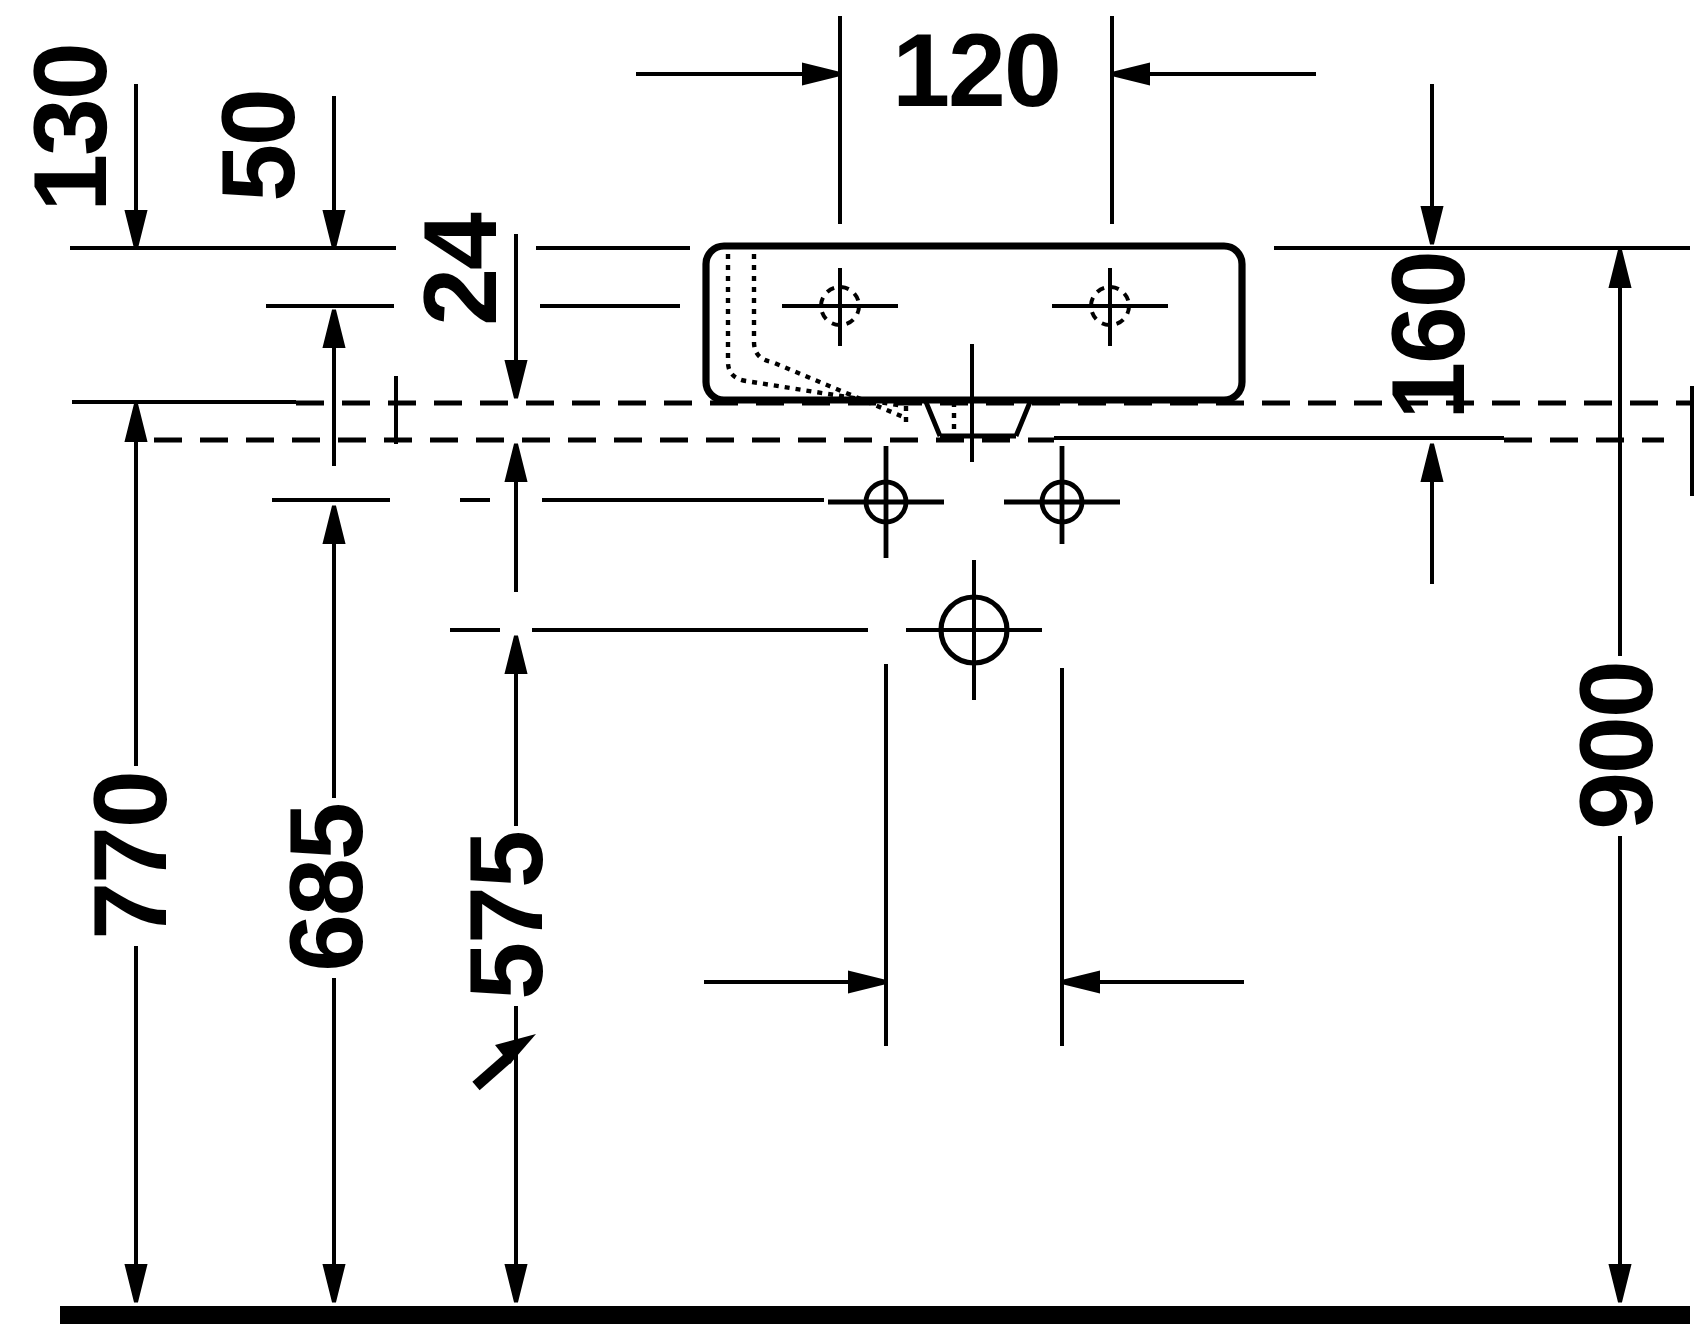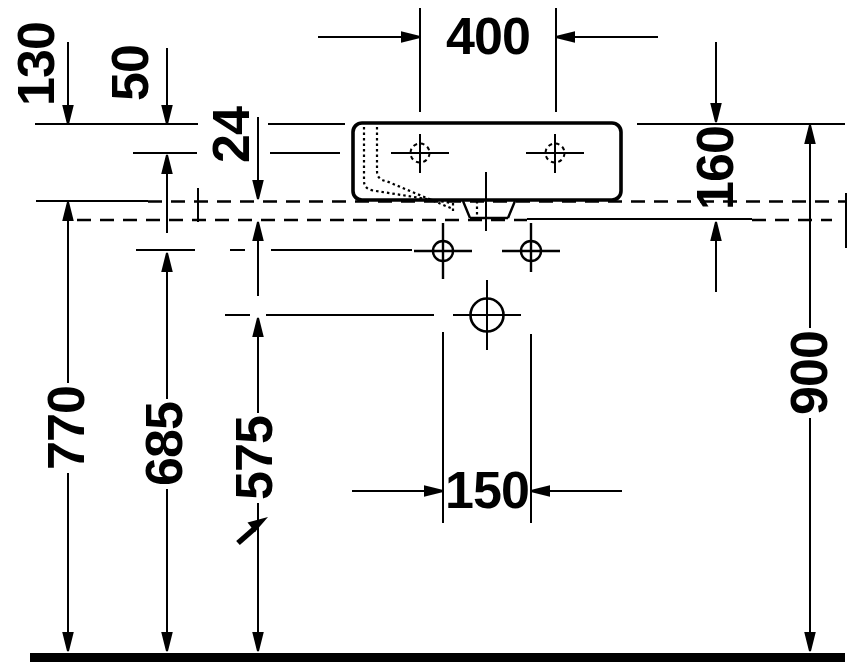--- a/index.html
+++ b/index.html
@@ -145,23 +145,22 @@
       <path d="M810 125 L805.5 143 H814.5 Z" fill="#000"></path>
       <path d="M810 143V328 M810 418V633"></path>
       <path d="M810 651 L805.5 633 H814.5 Z" fill="#000"></path>
     </g>
 
     <g>
       <rect x="30" y="653" width="815" height="9" fill="#000" stroke="none"></rect>
     </g>
   </svg>
 
-  <div class="dim" style="left:488px;top:36px;">400</div>
+  <div class="dim" style="left:488px;top:36px;">120</div>
   <div class="dim vert" style="left:36px;top:64px;">130</div>
   <div class="dim vert" style="left:130px;top:73px;">50</div>
   <div class="dim vert" style="left:231px;top:135px;">24</div>
   <div class="dim vert" style="left:715px;top:168px;">160</div>
   <div class="dim vert" style="left:809px;top:373px;">900</div>
   <div class="dim vert" style="left:66px;top:428px;">770</div>
   <div class="dim vert" style="left:164px;top:444px;">685</div>
   <div class="dim vert" style="left:254px;top:458px;">575</div>
-  <div class="dim" style="left:487px;top:490px;">150</div>
 </div>
 
 </body></html>

